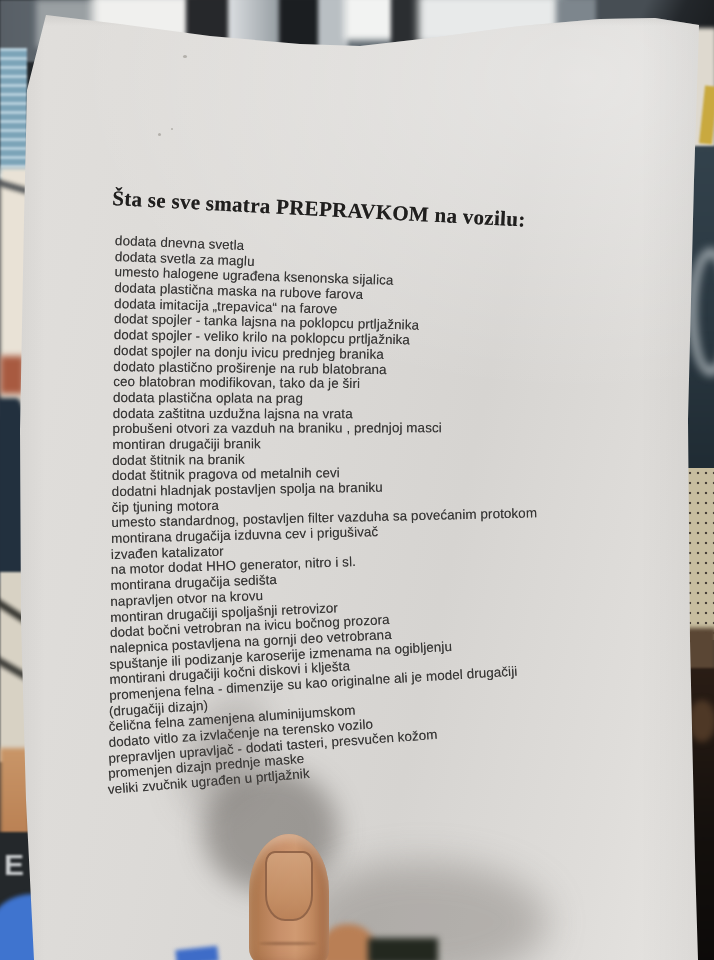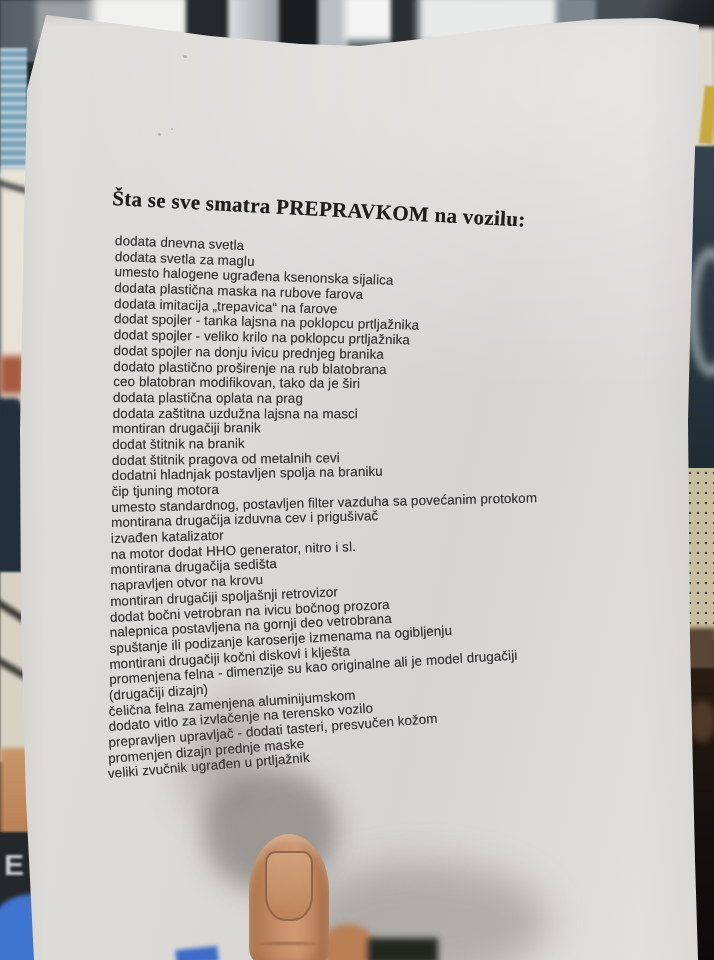--- a/index.html
+++ b/index.html
@@ -148,21 +148,22 @@
         <div class="doc-line" style="transform: translateX(-0.2px) rotate(2.01deg);">dodata svetla za maglu</div>
         <div class="doc-line" style="transform: translateX(-0.4px) rotate(1.81deg);">umesto halogene ugrađena ksenonska sijalica</div>
         <div class="doc-line" style="transform: translateX(-0.6px) rotate(1.62deg);">dodata plastična maska na rubove farova</div>
         <div class="doc-line" style="transform: translateX(-0.8px) rotate(1.42deg);">dodata imitacija „trepavica“ na farove</div>
         <div class="doc-line" style="transform: translateX(-1px) rotate(1.23deg);">dodat spojler - tanka lajsna na poklopcu prtljažnika</div>
         <div class="doc-line" style="transform: translateX(-1.2px) rotate(1.03deg);">dodat spojler - veliko krilo na poklopcu prtljažnika</div>
         <div class="doc-line" style="transform: translateX(-1.4px) rotate(0.84deg);">dodat spojler na donju ivicu prednjeg branika</div>
         <div class="doc-line" style="transform: translateX(-1.6px) rotate(0.65deg);">dodato plastično proširenje na rub blatobrana</div>
         <div class="doc-line" style="transform: translateX(-1.8px) rotate(0.45deg);">ceo blatobran modifikovan, tako da je širi</div>
         <div class="doc-line" style="transform: translateX(-2px) rotate(0.26deg);">dodata plastična oplata na prag</div>
-        <div class="doc-line" style="transform: translateX(-2.2px) rotate(0.06deg);">dodata zaštitna uzdužna lajsna na masci</div>
+        <div class="doc-line" style="transform: translateX(-2.2px) rotate(0.06deg);">dodata zaštitna uzdužna lajsna na vrata</div>
+        <div class="doc-line" style="transform: translateX(-2.4px) rotate(-0.13deg);">probušeni otvori za vazduh na braniku , prednjoj masci</div>
         <div class="doc-line" style="transform: translateX(-2.6px) rotate(-0.33deg);">montiran drugačiji branik</div>
         <div class="doc-line" style="transform: translateX(-2.8px) rotate(-0.52deg);">dodat štitnik na branik</div>
         <div class="doc-line" style="transform: translateX(-3px) rotate(-0.71deg);">dodat štitnik pragova od metalnih cevi</div>
         <div class="doc-line" style="transform: translateX(-3.2px) rotate(-0.91deg);">dodatni hladnjak postavljen spolja na braniku</div>
         <div class="doc-line" style="transform: translateX(-3.4px) rotate(-1.1deg);">čip tjuning motora</div>
         <div class="doc-line" style="transform: translateX(-3.6px) rotate(-1.3deg);">umesto standardnog, postavljen filter vazduha sa povećanim protokom</div>
         <div class="doc-line" style="transform: translateX(-3.8px) rotate(-1.49deg);">montirana drugačija izduvna cev i prigušivač</div>
         <div class="doc-line" style="transform: translateX(-4px) rotate(-1.69deg);">izvađen katalizator</div>
         <div class="doc-line" style="transform: translateX(-4.2px) rotate(-1.88deg);">na motor dodat HHO generator, nitro i sl.</div>
         <div class="doc-line" style="transform: translateX(-4.4px) rotate(-2.07deg);">montirana drugačija sedišta</div>

